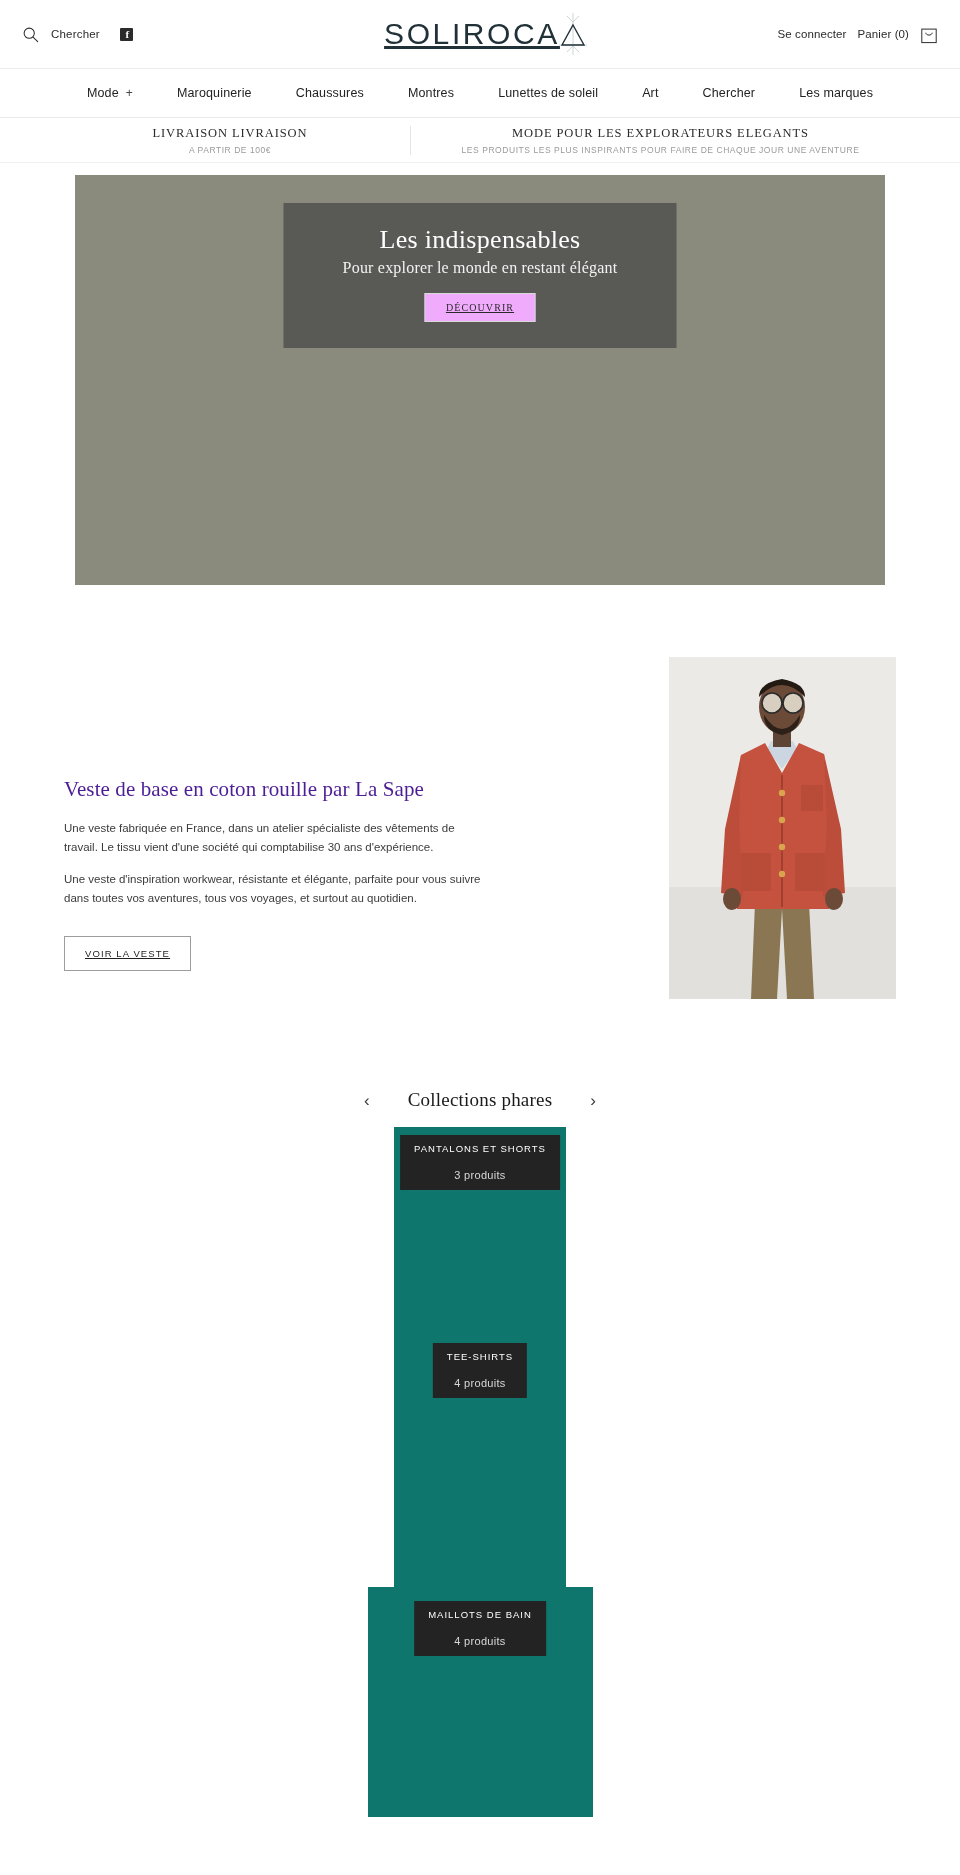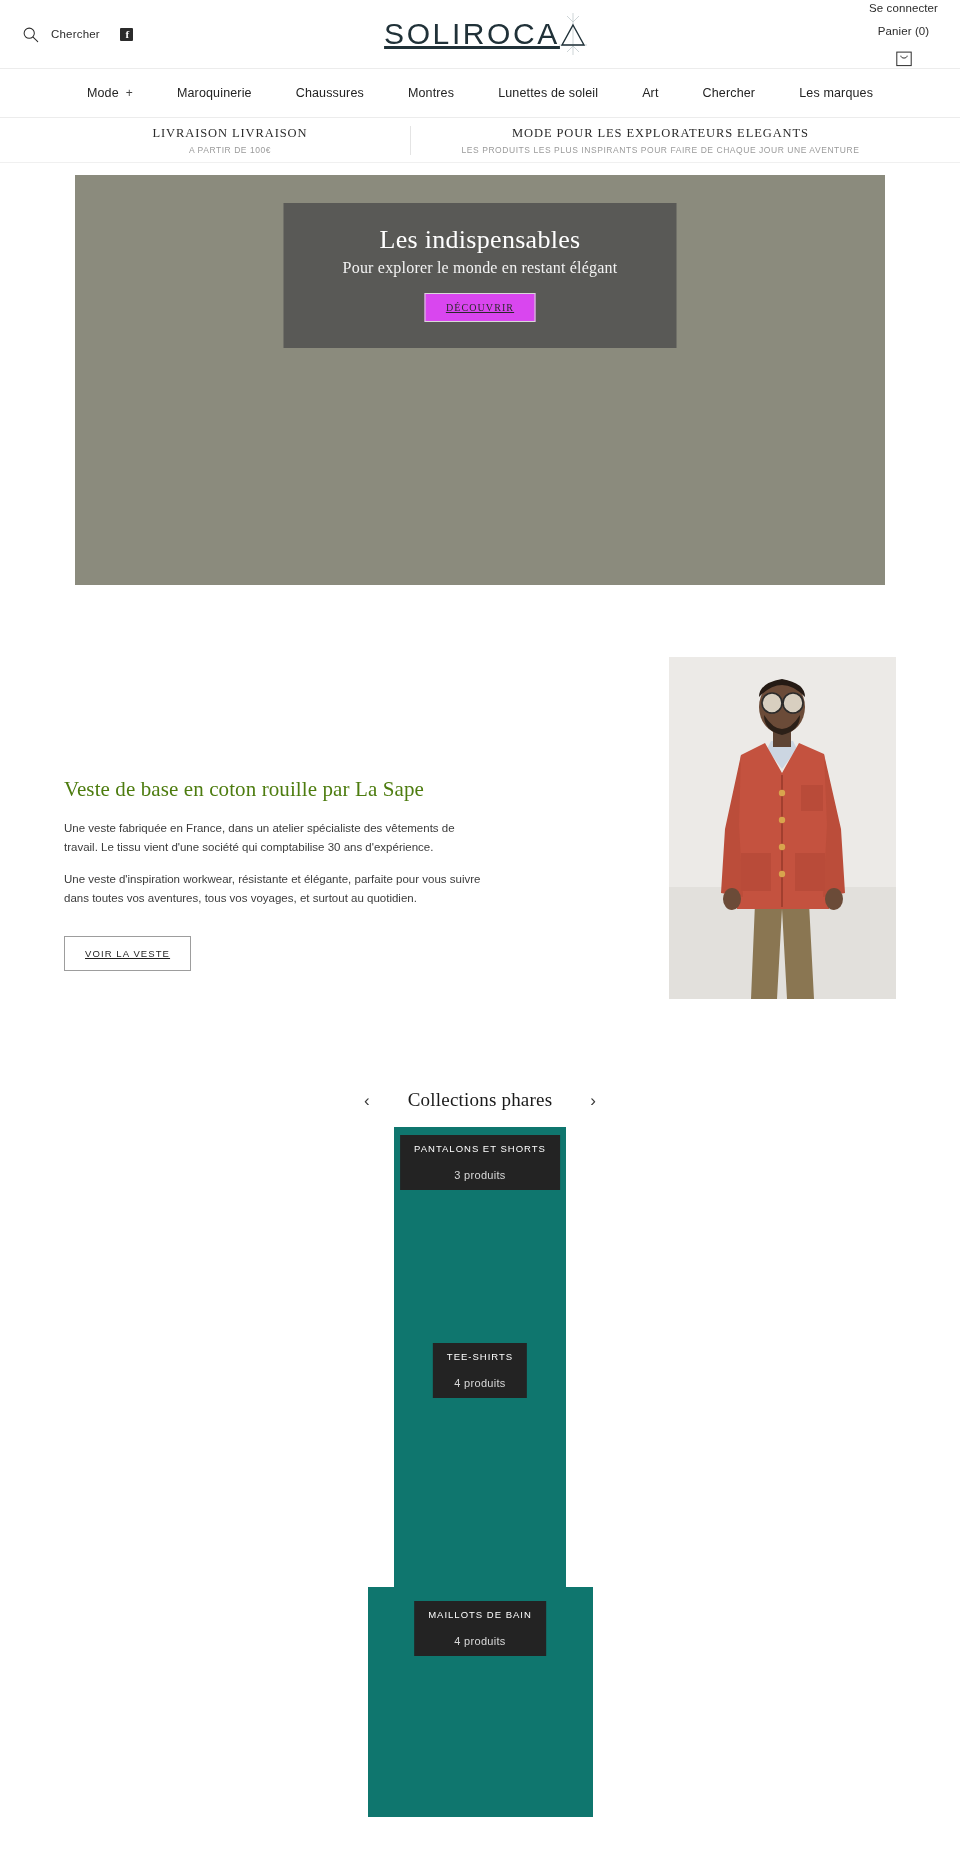--- a/index.html
+++ b/index.html
@@ -75,21 +75,20 @@
     font-weight: 300;
     position: relative;
   }
   .logo-mark { margin-left: -2px; display: block; }
   .topbar-right {
     margin-left: auto;
     display: flex;
     align-items: center;
     gap: 11px;
     z-index: 2;
-    flex-direction: column;
   }
   .topbar-right a {
     font-size: 11.5px;
     color: #2b2b2b;
     text-decoration: none;
     letter-spacing: .1px;
   }
   .bag-icon { width: 18px; height: 19px; display: block; }
 
   
@@ -173,21 +172,21 @@
     font-family: "Liberation Serif", serif;
     font-size: 16px;
     color: #f3f3f3;
     font-weight: 400;
     margin-top: 4px;
     letter-spacing: .2px;
   }
   .hero-btn {
     display: inline-block;
     margin-top: 16px;
-    background: #d946ef;
+    background: #f0abfc;
     color: #2a2a2a;
     border: 1px solid #d8d8d8;
     font-size: 10px;
     letter-spacing: 1.1px;
     padding: 8px 20px;
     font-family: "Liberation Serif", serif;
     cursor: pointer;
   }
 
   
@@ -196,21 +195,21 @@
     margin-top: 72px;
     padding: 0 64px 0 64px;
     align-items: flex-start;
     gap: 40px;
   }
   .feature-text { width: 420px; padding-top: 120px; }
   .feature-title {
     font-family: "Liberation Serif", serif;
     font-size: 21px;
     font-weight: 400;
-    color: #4d7c0f;
+    color: #4c1d95;
     letter-spacing: .1px;
     margin-bottom: 17px;
   }
   .feature-p {
     font-size: 11.5px;
     line-height: 1.62;
     color: #3b3b3b;
     margin-bottom: 14px;
     max-width: 420px;
   }

